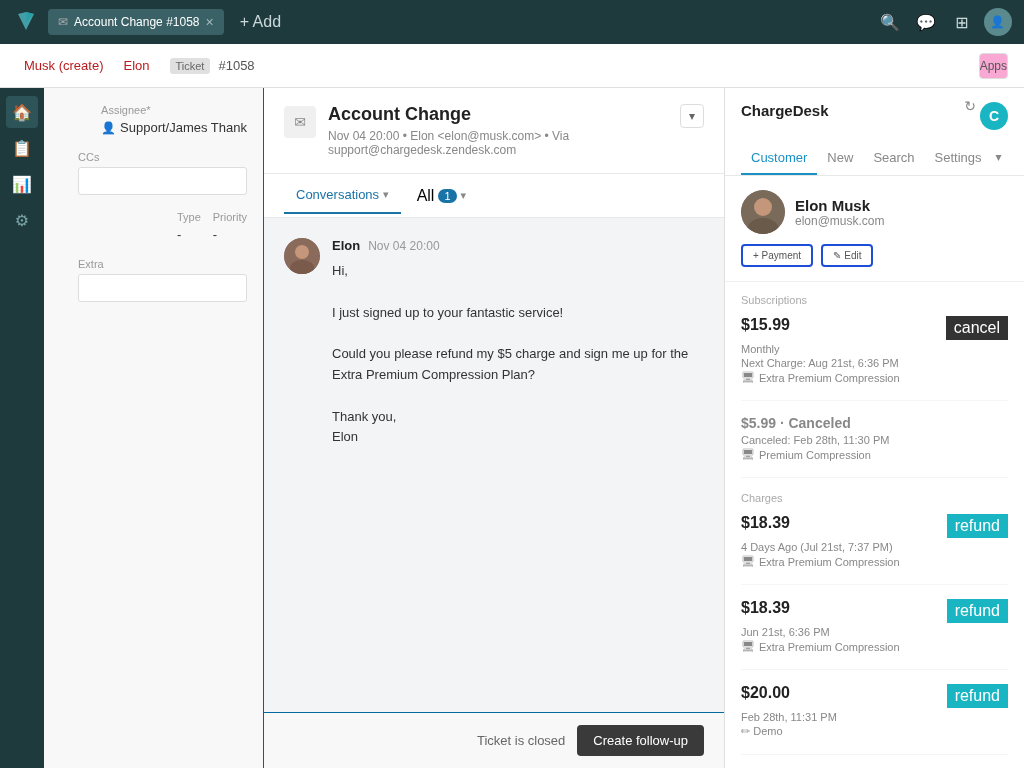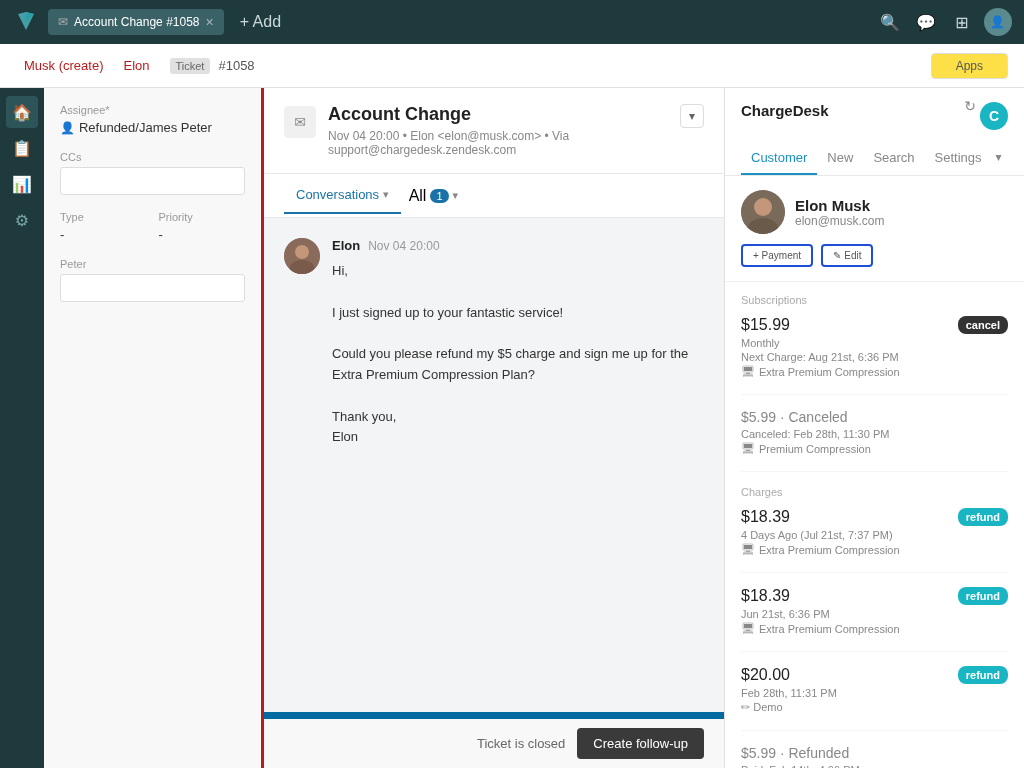--- a/index.html
+++ b/index.html
@@ -16,68 +16,68 @@
     .topbar-spacer { flex: 1; }
     .topbar-icons { display: flex; gap: 8px; align-items: center; }
     .topbar-icon { color: #c8d8d9; font-size: 16px; cursor: pointer; width: 28px; height: 28px; display: flex; align-items: center; justify-content: center; }
     .avatar-icon { width: 28px; height: 28px; border-radius: 50%; background: #5a8a8d; display: flex; align-items: center; justify-content: center; color: white; font-size: 12px; }
 
     
     .breadcrumb { background: #fff; height: 44px; display: flex; align-items: center; padding: 0 16px; gap: 4px; border-bottom: 1px solid #e0e0e0; flex-shrink: 0; }
     .breadcrumb-item { font-size: 13px; color: #b91c1c; padding: 4px 8px; cursor: pointer; border-radius: 4px; }
     .breadcrumb-badge { background: #e0e0e0; color: #666; font-size: 11px; padding: 2px 6px; border-radius: 3px; margin-right: 4px; }
     .breadcrumb-ticket { display: flex; align-items: center; gap: 4px; font-size: 13px; color: #555; padding: 4px 8px; cursor: pointer; }
-    .apps-btn { margin-left: auto; background: #fde047; border: 1px solid #ddd; color: #555; font-size: 12px; padding: 5px 24px; border-radius: 4px; cursor: pointer; }
+    .apps-btn { margin-left: auto; background: #f9a8d4; border: 1px solid #ddd; color: #555; font-size: 12px; padding: 5px 0; border-radius: 4px; cursor: pointer; }
 
     
     .main { display: flex; flex: 1; overflow: hidden; }
 
     
     .nav-sidebar { width: 44px; background: #1f3a3d; display: flex; flex-direction: column; align-items: center; padding: 8px 0; gap: 4px; flex-shrink: 0; }
     .nav-icon { width: 32px; height: 32px; display: flex; align-items: center; justify-content: center; color: #7aa5a8; cursor: pointer; border-radius: 4px; font-size: 16px; }
     .nav-icon.active { color: #fff; background: #2d5559; }
 
     
-    .ticket-sidebar { width: 220px; background: #f8f8f8; border-right: 3px solid #b91c1c; padding: 16px; flex-shrink: 0; display: flex; flex-direction: column; gap: 16px; }
+    .ticket-sidebar { width: 220px; background: #f8f8f8; border-right: 1px solid #b91c1c; padding: 16px; flex-shrink: 0; display: flex; flex-direction: column; gap: 16px; align-items: flex-end; }
     .field-label { font-size: 11px; color: #999; margin-bottom: 4px; font-weight: 500; }
     .field-value { font-size: 13px; color: #333; display: flex; align-items: center; gap: 4px; }
     .field-input { border: 1px solid #ddd; border-radius: 3px; padding: 4px 6px; font-size: 12px; width: 100%; background: #fff; min-height: 28px; }
     .field-row { display: flex; gap: 12px; }
     .field-col { flex: 1; }
 
     
     .ticket-main { flex: 1; display: flex; flex-direction: column; overflow: hidden; background: #f3f4f5; }
 
     
     .email-header { background: #fff; padding: 16px 20px; border-bottom: 1px solid #e8e8e8; display: flex; align-items: flex-start; gap: 12px; }
     .email-icon { width: 32px; height: 32px; background: #f0f0f0; border-radius: 4px; display: flex; align-items: center; justify-content: center; color: #888; font-size: 14px; flex-shrink: 0; margin-top: 2px; }
     .email-title { font-size: 18px; font-weight: 600; color: #222; margin-bottom: 4px; }
     .email-meta { font-size: 12px; color: #888; }
     .email-dropdown { margin-left: auto; background: #fff; border: 1px solid #ddd; border-radius: 4px; padding: 4px 8px; cursor: pointer; color: #666; font-size: 12px; }
 
     
-    .conv-bar { background: #fff; padding: 0 20px; border-bottom: 1px solid #e8e8e8; display: flex; align-items: center; gap: 0; height: 44px; }
+    .conv-bar { background: #fff; padding: 0 20px; border-bottom: 1px solid #e8e8e8; display: flex; align-items: center; gap: 8px; height: 44px; }
     .conv-tab { font-size: 13px; color: #555; padding: 10px 12px; cursor: pointer; display: flex; align-items: center; gap: 4px; border-bottom: 2px solid transparent; }
     .conv-tab.active { color: #1a73a7; border-bottom: 2px solid #1a73a7; }
     .conv-badge { background: #1a73a7; color: #fff; border-radius: 10px; font-size: 11px; padding: 1px 6px; }
     .conv-dropdown { color: #888; font-size: 11px; }
     .conv-all { margin-left: 8px; display: flex; align-items: center; gap: 4px; }
 
     
     .message-area { flex: 1; overflow-y: auto; padding: 20px; }
     .message { display: flex; gap: 12px; }
     .message-avatar { width: 36px; height: 36px; border-radius: 50%; background: #8a7a7a; flex-shrink: 0; overflow: hidden; display: flex; align-items: center; justify-content: center; color: #fff; font-size: 13px; }
     .message-content { flex: 1; }
     .message-header { display: flex; align-items: center; gap: 8px; margin-bottom: 8px; }
     .message-author { font-size: 13px; font-weight: 600; color: #222; }
     .message-time { font-size: 12px; color: #999; }
     .message-body { font-size: 13px; color: #333; line-height: 1.6; }
 
     
-    .bottom-bar { background: #f8f8f8; border-top: 7px solid #0369a1; padding: 12px 20px; display: flex; align-items: center; justify-content: flex-end; gap: 12px; height: 56px; flex-shrink: 0; }
+    .bottom-bar { background: #f8f8f8; border-top: 1px solid #0369a1; padding: 12px 20px; display: flex; align-items: center; justify-content: flex-end; gap: 12px; height: 56px; flex-shrink: 0; }
     .ticket-status { font-size: 13px; color: #666; }
     .create-followup-btn { background: #3a3a3a; color: #fff; font-size: 13px; padding: 8px 16px; border-radius: 4px; cursor: pointer; border: none; }
 
     
     .chargedesk-panel { width: 300px; background: #fff; border-left: 1px solid #e0e0e0; display: flex; flex-direction: column; overflow: hidden; flex-shrink: 0; position: relative; }
     .panel-header { padding: 14px 16px 0; display: flex; align-items: flex-start; justify-content: space-between; }
     .panel-title { font-size: 15px; font-weight: 600; color: #222; }
     .panel-refresh { position: absolute; top: 10px; right: 48px; color: #888; font-size: 14px; cursor: pointer; }
     .panel-tabs { display: flex; padding: 0 16px; border-bottom: 1px solid #e8e8e8; margin-top: 8px; gap: 0; }
     .panel-tab { font-size: 13px; color: #888; padding: 8px 10px; cursor: pointer; border-bottom: 2px solid transparent; }
@@ -92,23 +92,23 @@
     .customer-email { font-size: 12px; color: #888; }
     .customer-actions { display: flex; gap: 8px; }
     .customer-action-btn { font-size: 10px; color: #555; border: 2px solid #1d4ed8; border-radius: 4px; padding: 4px 10px; cursor: pointer; display: flex; align-items: center; gap: 4px; background: #fff; }
 
     
     .panel-content { flex: 1; overflow-y: auto; padding: 12px 16px; }
     .section-title { font-size: 11px; color: #aaa; font-weight: 500; margin-bottom: 10px; }
     .subscription-item { margin-bottom: 14px; padding-bottom: 14px; border-bottom: 1px solid #f5f5f5; }
     .subscription-item:last-child { border-bottom: none; }
     .sub-row { display: flex; align-items: flex-start; justify-content: space-between; margin-bottom: 3px; }
-    .sub-amount { font-size: 16px; font-weight: 400; color: #222; }
+    .sub-amount { font-size: 16px; font-weight: 700; color: #222; }
     .sub-amount.canceled { font-size: 14px; color: #888; }
-    .sub-badge { font-size: 11px; padding: 3px 8px; border-radius: 8px; cursor: pointer; color: #fff; font-weight: 700; }
+    .sub-badge { font-size: 16px; padding: 3px 8px; border-radius: 0; cursor: pointer; color: #fff; font-weight: 400; }
     .sub-badge.cancel { background: #333; }
     .sub-badge.refund { background: #1ab5c3; }
     .sub-detail { font-size: 11px; color: #888; margin-bottom: 2px; display: flex; align-items: center; gap: 4px; }
     .charges-section { margin-top: 10px; }
   </style>
 </head>
 <body>
 
 <div class="topbar">
   <div class="topbar-logo">
@@ -151,39 +151,39 @@
     <div class="nav-icon">📋</div>
     <div class="nav-icon">📊</div>
     <div class="nav-icon">⚙</div>
   </div>
 
   <div class="ticket-sidebar">
     <div>
       <div class="field-label">Assignee*</div>
       <div class="field-value">
         <span style="color:#888; font-size:12px;">👤</span>
-        <span>Refunded/James Peter</span>
+        <span>Support/James Thank</span>
       </div>
     </div>
     <div>
       <div class="field-label">CCs</div>
       <input class="field-input" type="text" style="">
     </div>
     <div class="field-row">
       <div class="field-col">
         <div class="field-label">Type</div>
         <div class="field-value">-</div>
       </div>
       <div class="field-col">
         <div class="field-label">Priority</div>
         <div class="field-value">-</div>
       </div>
     </div>
     <div>
-      <div class="field-label">Peter</div>
+      <div class="field-label">Extra</div>
       <input class="field-input" type="text" style="">
     </div>
   </div>
 
   <div class="ticket-main">
 
     <div class="email-header">
       <div class="email-icon">✉</div>
       <div>
         <div class="email-title">Account Change</div>

